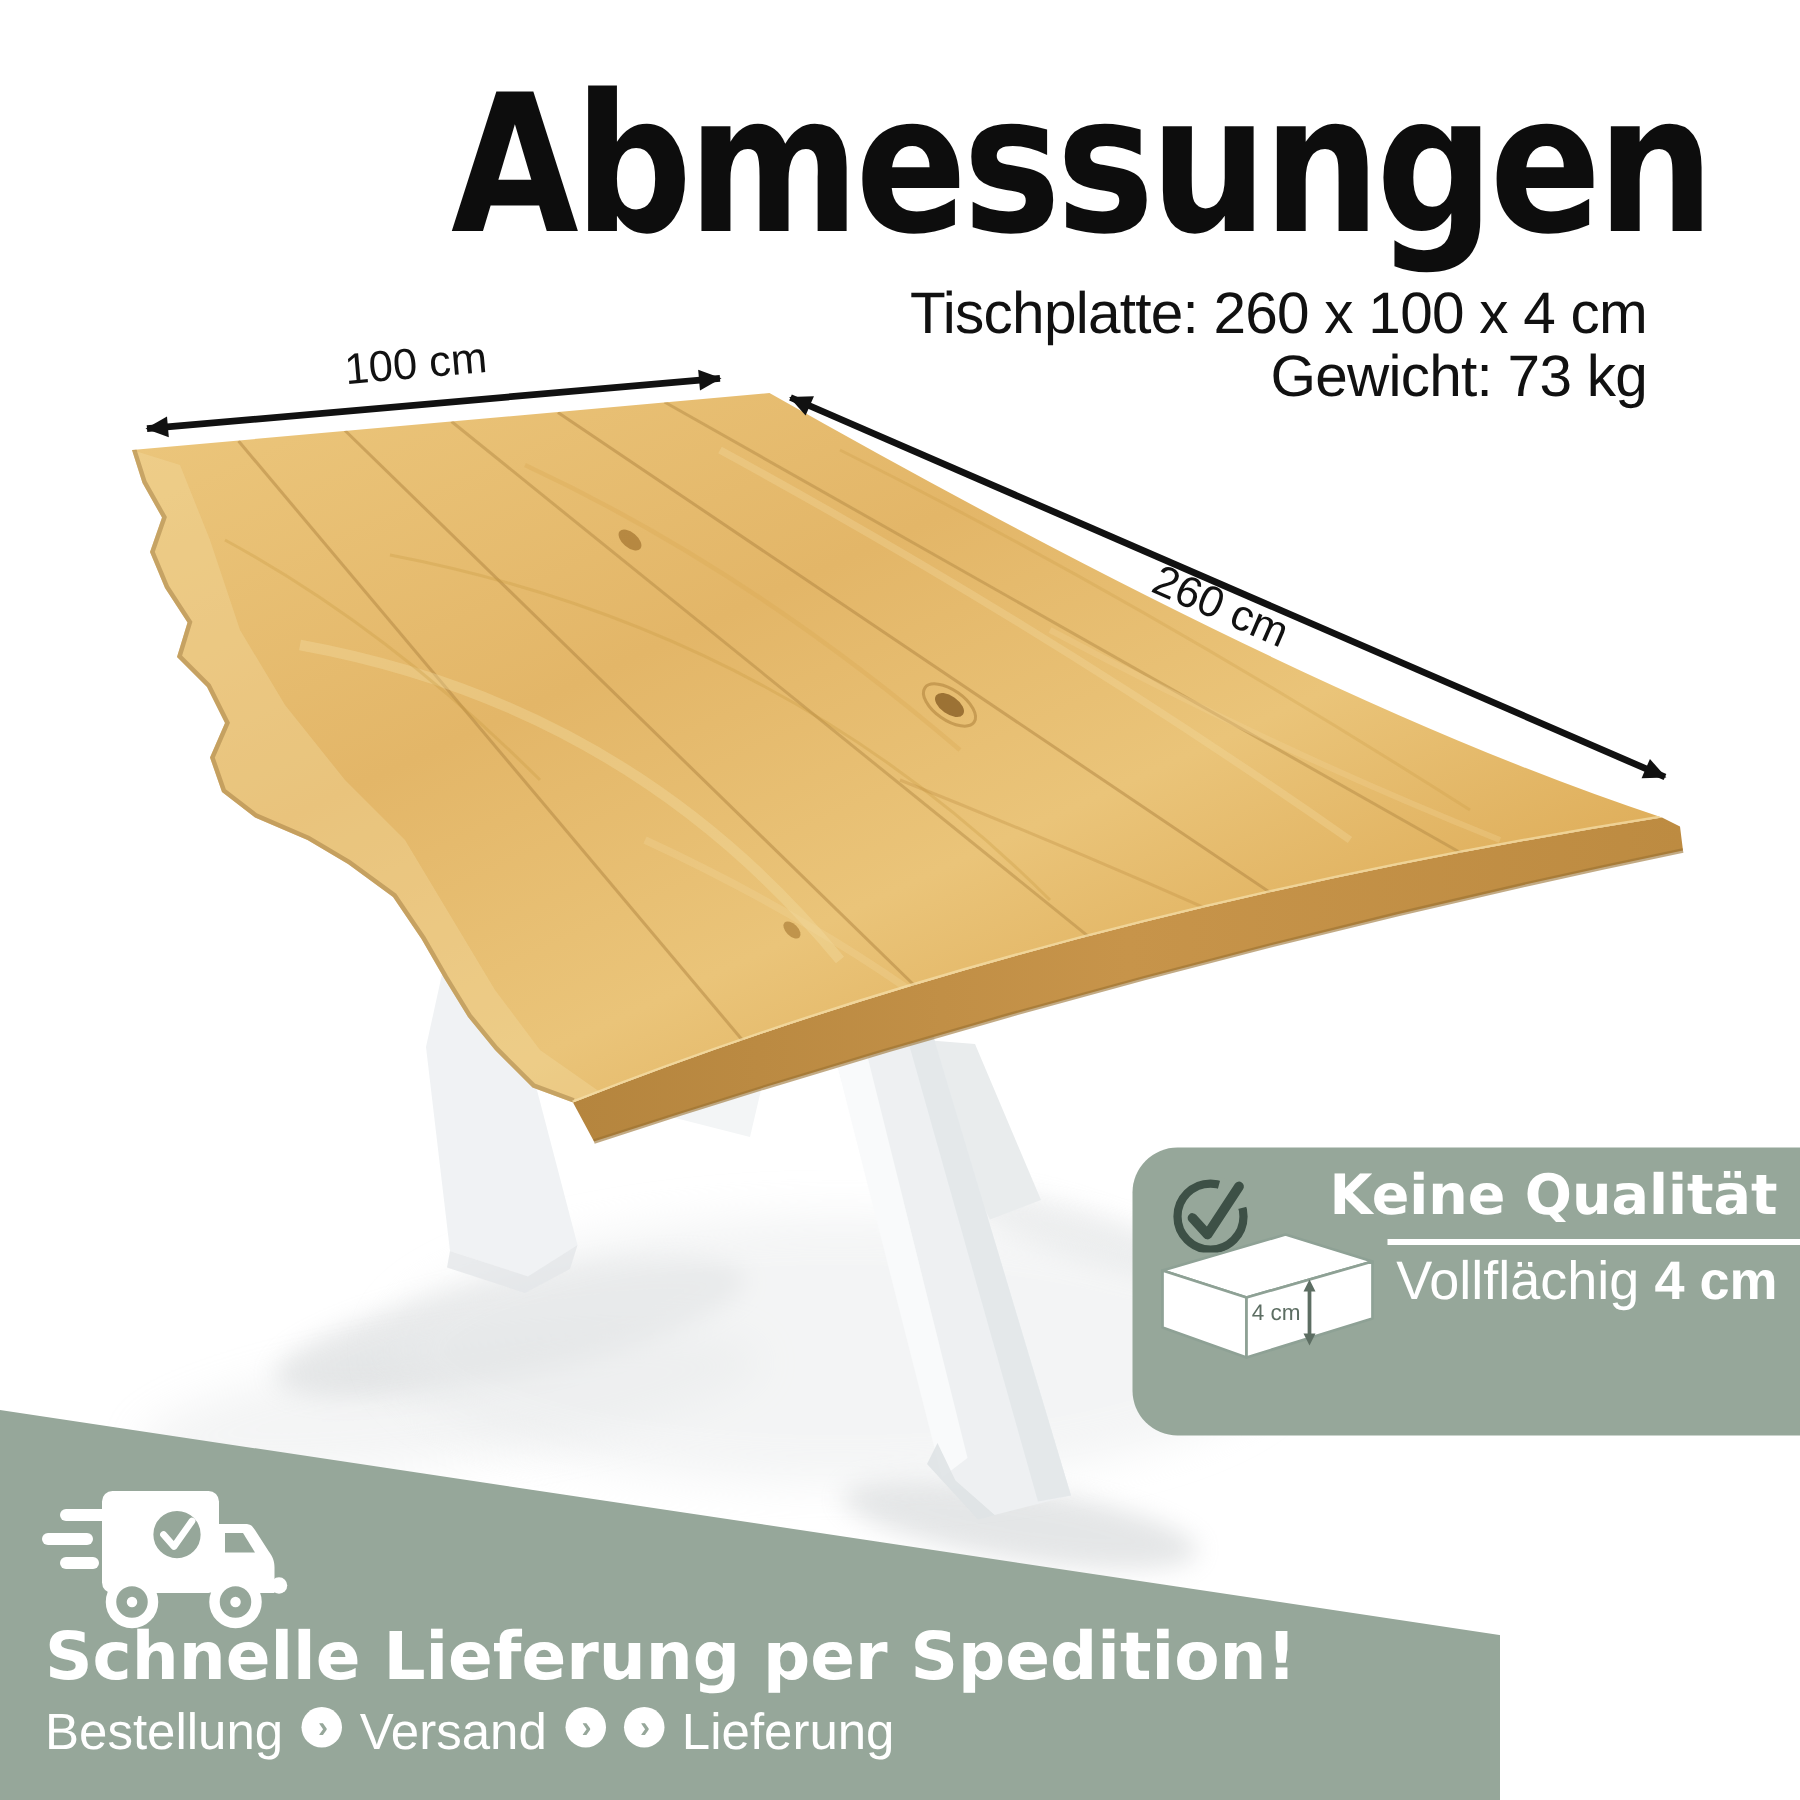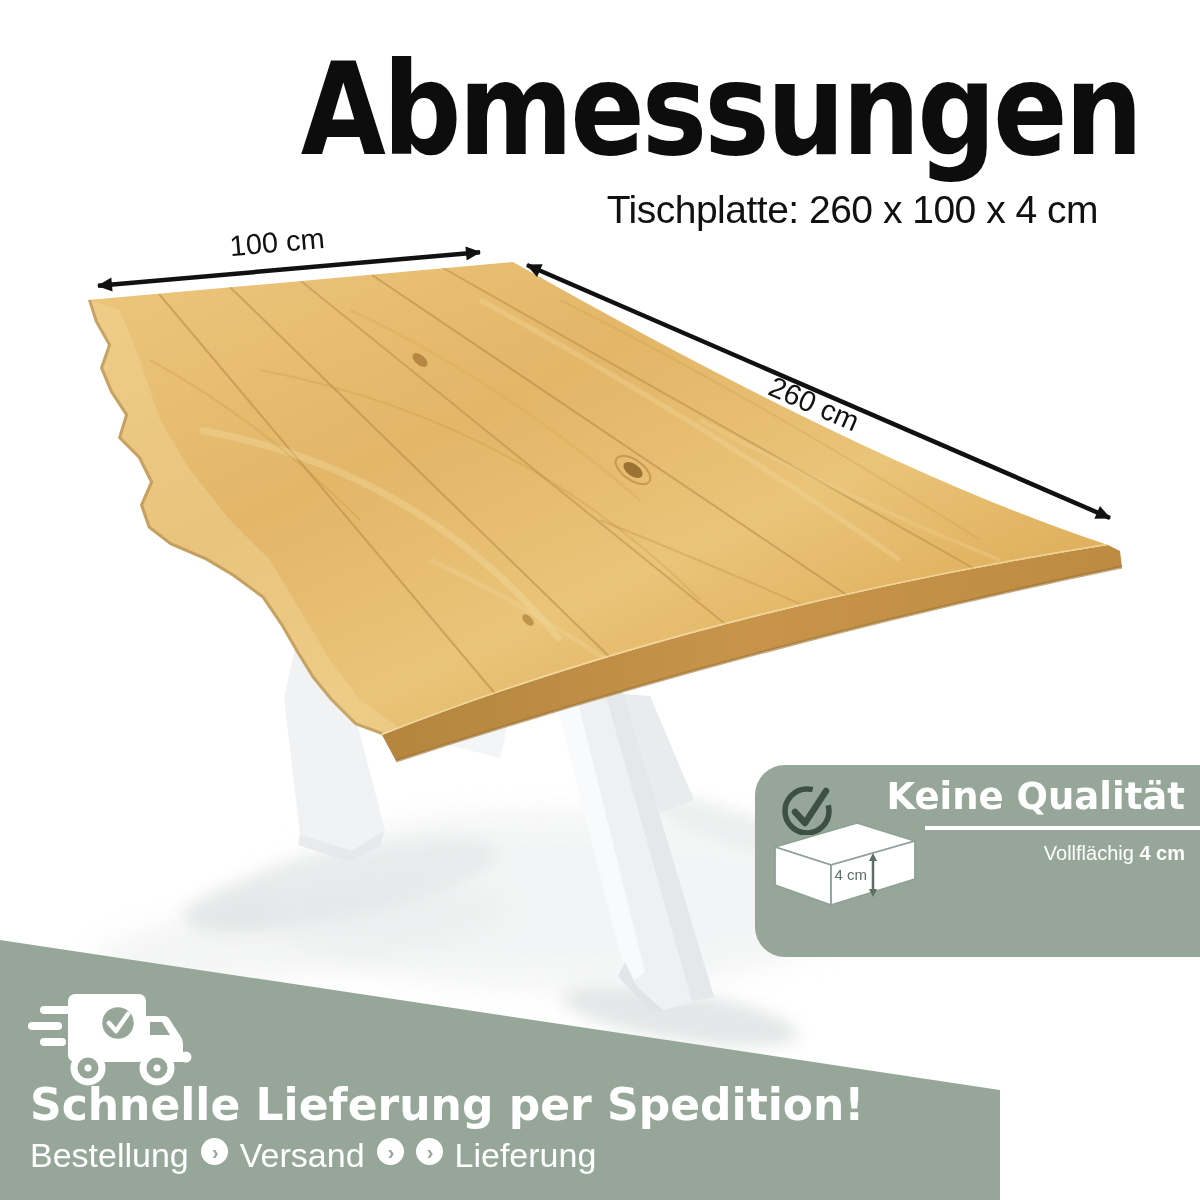--- a/index.html
+++ b/index.html
@@ -22,21 +22,21 @@
   .table-svg{position:absolute;left:0;top:0;}
 
   
   .badge{position:absolute;left:755px;top:765px;width:445px;height:192px;
          background:#96a79a;border-radius:30px 0 0 30px;}
   .badge-title{position:absolute;top:12px;right:15px;color:#fff;
                font-family:"DejaVu Sans",sans-serif;font-weight:bold;
                font-size:37px;line-height:1.1;white-space:nowrap;}
   .badge-underline{position:absolute;left:170px;right:0;top:61px;height:4px;background:#fff;}
   .badge-lines{position:absolute;top:71px;right:15px;left:10px;text-align:right;
-               color:#fff;font-size:20px;line-height:35.5px;white-space:nowrap;}
+               color:#fff;font-size:36px;line-height:35.5px;white-space:nowrap;}
   .badge-lines b{font-weight:bold;}
   .check-icon-svg{position:absolute;left:26px;top:14px;}
   .box-icon-svg{position:absolute;left:14px;top:52px;}
 
   
   .band{position:absolute;left:0;top:880px;width:1000px;height:320px;background:#96a79a;
         clip-path:polygon(0 60px,1200px 240px,1200px 320px,0 320px);}
   .band-heading{position:absolute;left:30px;top:203px;color:#fff;
                 font-family:"DejaVu Sans",sans-serif;font-weight:bold;
                 font-size:44px;line-height:1;white-space:nowrap;}
@@ -151,20 +151,21 @@
     <g>
       <line x1="98" y1="285.8" x2="480" y2="252.2" stroke="#111" stroke-width="4.5" marker-start="url(#ah)" marker-end="url(#ah)"></line>
       <text x="278" y="252" font-size="29" fill="#111" text-anchor="middle" font-family="Liberation Sans, sans-serif" transform="rotate(-5 278 252)">100 cm</text>
       <line x1="527" y1="265" x2="1110" y2="518" stroke="#111" stroke-width="4.5" marker-start="url(#ah)" marker-end="url(#ah)"></line>
       <text x="810" y="413" font-size="29" fill="#111" text-anchor="middle" font-family="Liberation Sans, sans-serif" transform="rotate(23.5 810 413)">260 cm</text>
     </g>
   </svg>
 
   <div class="title">Abmessungen</div>
   <div class="subtitle l1">Tischplatte: 260 x 100 x 4 cm</div>
+  <div class="subtitle l2">Gewicht: 73 kg</div>
 
   <div class="badge">
     <svg class="check-icon-svg" width="56" height="56" viewBox="0 0 56 56">
       <circle cx="26" cy="32" r="22" fill="none" stroke="#3d5046" stroke-width="5.5"></circle>
       <path d="M31.7,10.7 A22,22 0 0 1 47.2,26.3" fill="none" stroke="#96a79a" stroke-width="10"></path>
       <path d="M14,33 L24,44 L45,12" fill="none" stroke="#3d5046" stroke-width="6.5" stroke-linecap="round" stroke-linejoin="round"></path>
     </svg>
     <svg class="box-icon-svg" width="152" height="92" viewBox="0 0 152 92">
       <g fill="#ffffff" stroke="#8ea195" stroke-width="1.8" stroke-linejoin="round">
         <path d="M6,30 L88,6 L146,24 L62,48 Z"></path>

